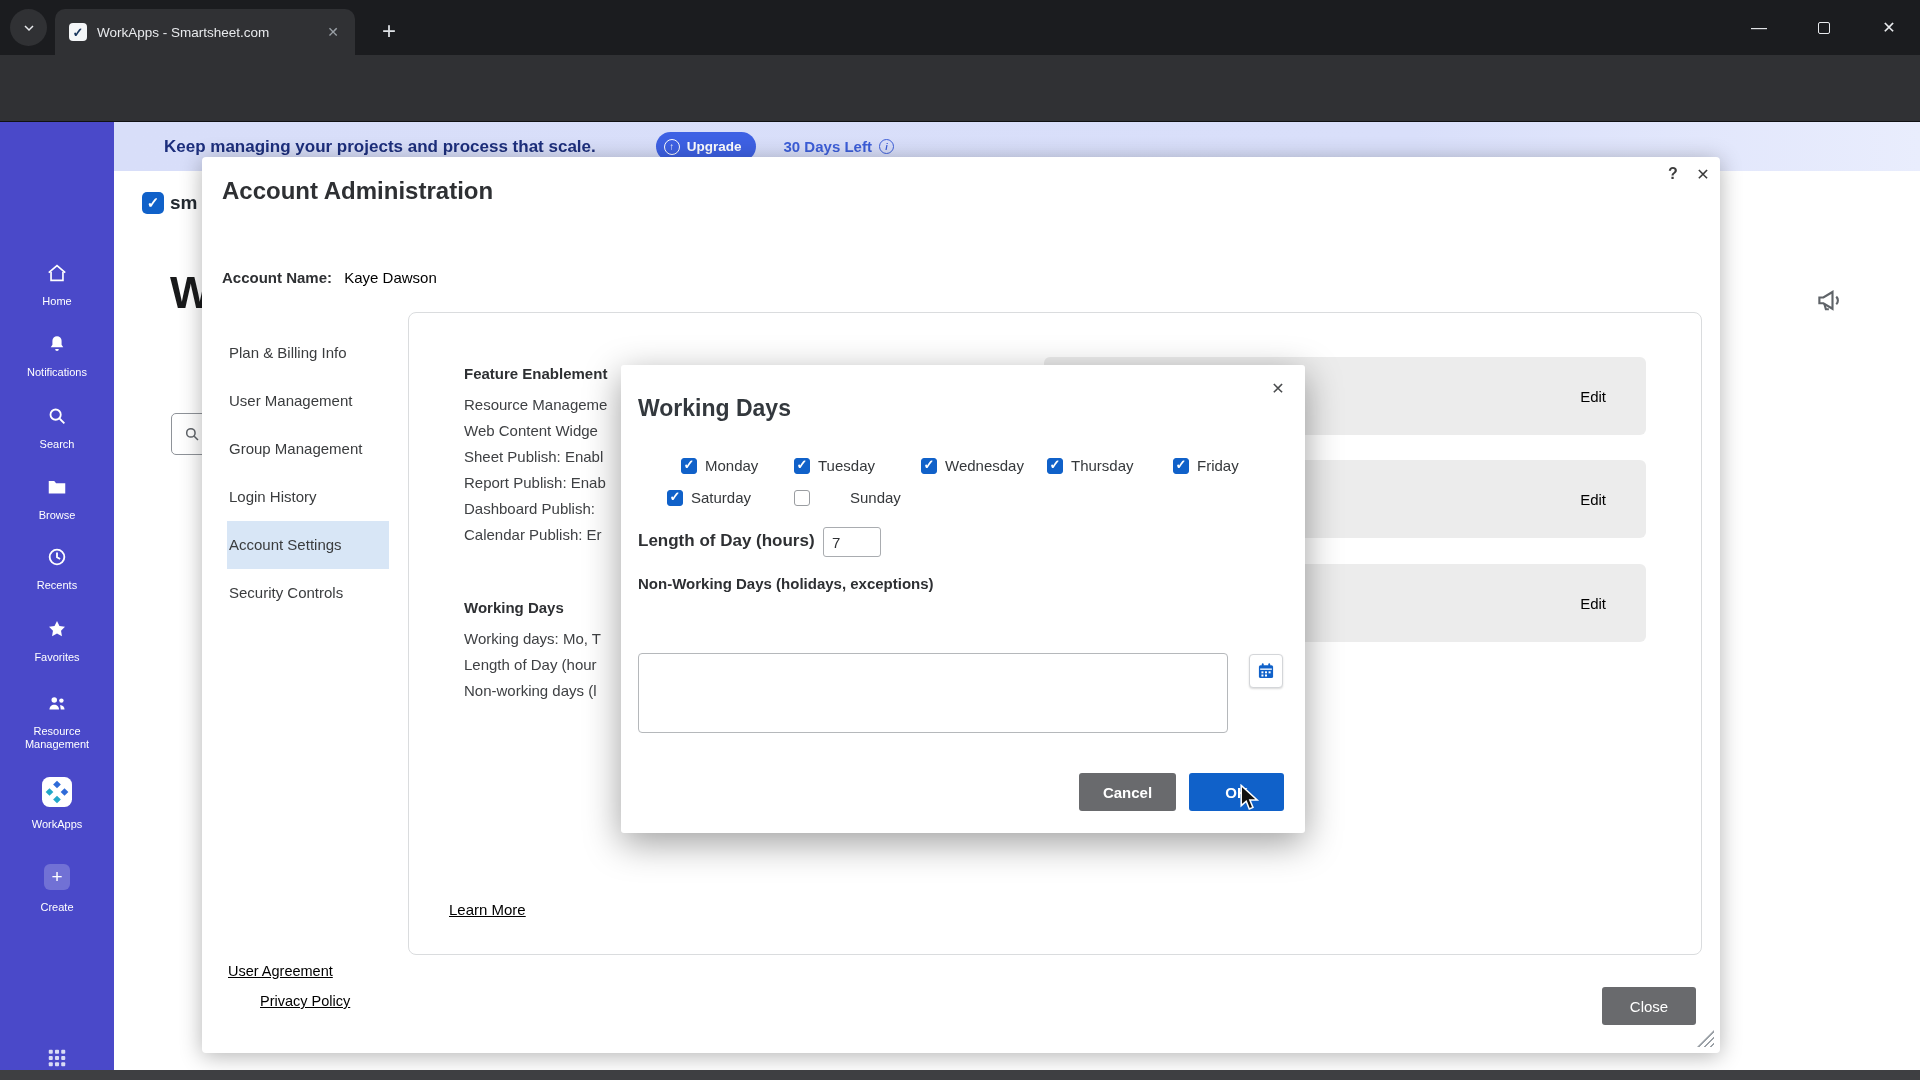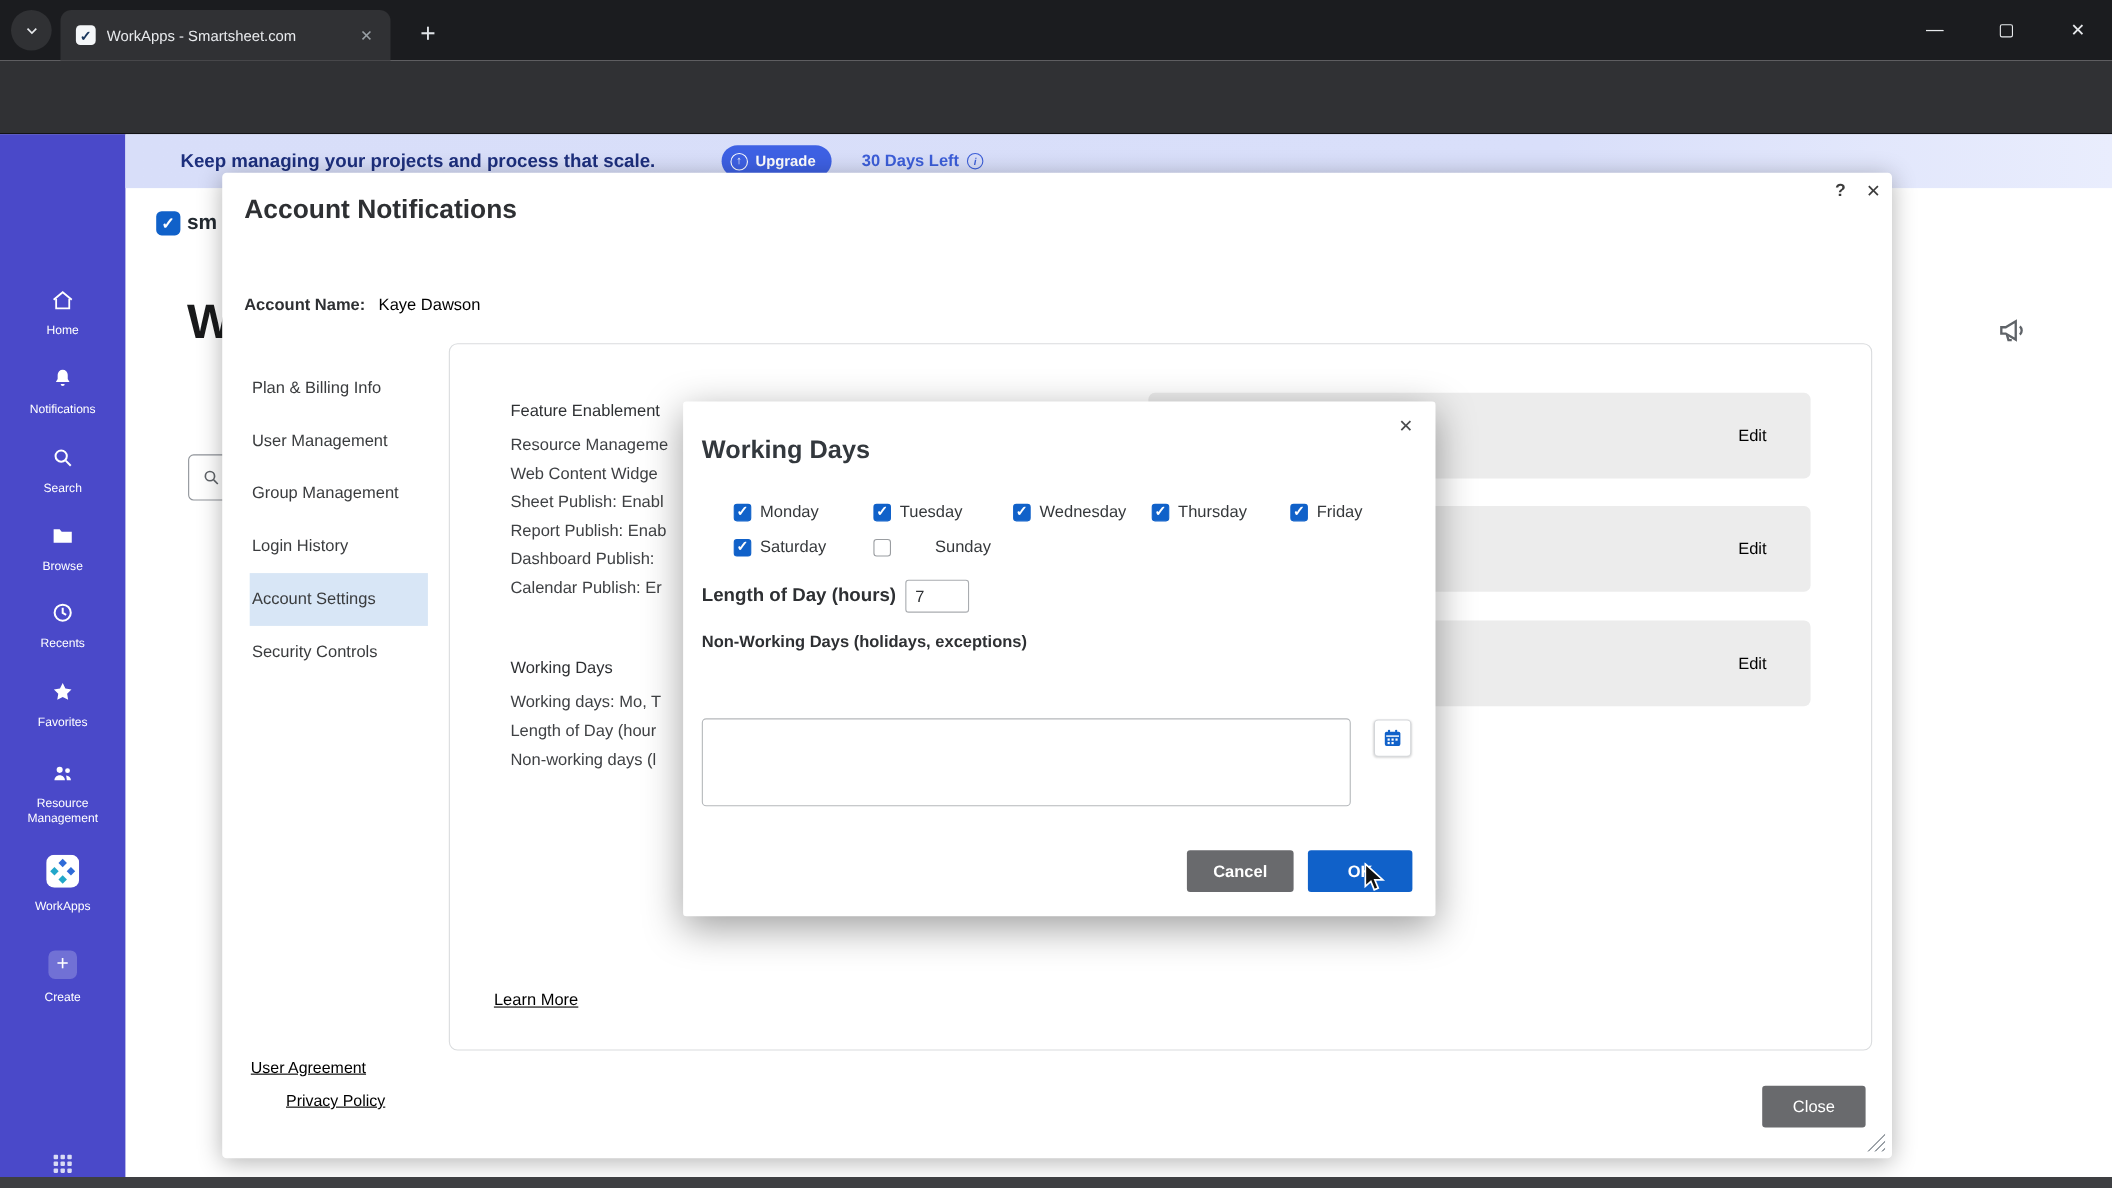--- a/index.html
+++ b/index.html
@@ -55,21 +55,21 @@
   .admin-close { position:absolute; left:1488px; top:4px; width:26px; height:26px; font-size:16px; color:#3c3c3c; display:flex; align-items:center; justify-content:center; cursor:pointer; }
   .admin-title { position:absolute; left:20px; top:20px; font-size:24px; font-weight:bold; color:#2e3033; }
   .acct-row { position:absolute; left:20px; top:112px; font-size:15px; color:#2e3033; }
   .acct-row b { font-weight:bold; }
   .link { color:#000000; cursor:pointer; }
   .u { text-decoration:underline; }
   .admin-nav { position:absolute; left:25px; top:172px; width:162px; }
   .nav-item { height:48px; line-height:48px; font-size:15px; color:#3a3c3e; padding-left:2px; cursor:pointer; }
   .nav-item.active { background:#d8e6f6; }
   .content-box { position:absolute; left:206px; top:155px; width:1294px; height:643px; border:1px solid #dadcde; border-radius:8px; background:#fff; }
-  .sec-title { font-size:15px; font-weight:normal; color:#2e3033; margin-bottom:10px; }
+  .sec-title { font-size:15px; font-weight:bold; color:#2e3033; margin-bottom:10px; }
   .sec-line { font-size:15px; color:#3f4144; line-height:26px; white-space:nowrap; }
   .edit-row { position:absolute; left:635px; width:602px; height:78px; background:#ececec; border-radius:6px; display:flex; align-items:center; justify-content:flex-end; padding-right:40px; }
   .close-btn { position:absolute; left:1400px; top:830px; width:94px; height:38px; background:#696a6d; color:#fff; font-size:15px; border:none; border-radius:3px; cursor:pointer; }
   .resize { position:absolute; right:6px; bottom:6px; width:17px; height:17px; background:repeating-linear-gradient(135deg, transparent 0 3px, #9aa0a6 3px 4.5px); clip-path:polygon(100% 0, 100% 100%, 0 100%); cursor:nwse-resize; }
 
   
   .modal { position:absolute; left:621px; top:365px; width:684px; height:468px; background:#fff; border-radius:3px; box-shadow:0 10px 36px rgba(0,0,0,.38); z-index:30; }
   .modal-close { position:absolute; right:14px; top:10px; width:26px; height:26px; font-size:16px; color:#4a4c4e; display:flex; align-items:center; justify-content:center; cursor:pointer; }
   .modal-title { position:absolute; left:17px; top:30px; font-size:23px; font-weight:bold; color:#33383d; }
   .day { position:absolute; display:flex; align-items:center; gap:8px; font-size:15px; color:#35383b; cursor:pointer; }
@@ -307,21 +307,21 @@
           <path d="M3.5 10v4.6h3.2L14 19V5.6l-7.3 4.4z"></path>
           <path d="M17 9.3a4.2 4.2 0 0 1 0 6.1"></path>
           <path d="M7.5 15.2l1.2 4.2h2.4"></path>
         </svg>
     </span>
   </div>
 
   <div class="admin">
     <div class="admin-help">?</div>
     <div class="admin-close">✕</div>
-    <div class="admin-title">Account Notifications</div>
+    <div class="admin-title">Account Administration</div>
 
     <div class="acct-row">
       <b>Account Name:</b>
       <span class="link" style="margin-left:8px;">Kaye Dawson</span>
     </div>
 
     <div class="admin-nav">
       <div class="nav-item">Plan &amp; Billing Info</div>
       <div class="nav-item">User Management</div>
       <div class="nav-item">Group Management</div>
@@ -364,21 +364,21 @@
     <div class="abs link u" style="left:26px; top:836px; font-size:14.5px;margin-left:32px;">Privacy Policy</div>
 
     <button class="close-btn">Close</button>
     <div class="resize"></div>
   </div>
 
   <div class="modal">
     <div class="modal-close">✕</div>
     <div class="modal-title">Working Days</div>
 
-    <div class="day" style="left:46px; top:92px;">
+    <div class="day" style="left:60px; top:92px;">
         <span class="cb checked"></span>
         <span>Monday</span>
       </div>
     <div class="day" style="left:173px; top:92px;">
         <span class="cb checked"></span>
         <span>Tuesday</span>
       </div>
     <div class="day" style="left:300px; top:92px;">
         <span class="cb checked"></span>
         <span>Wednesday</span>

